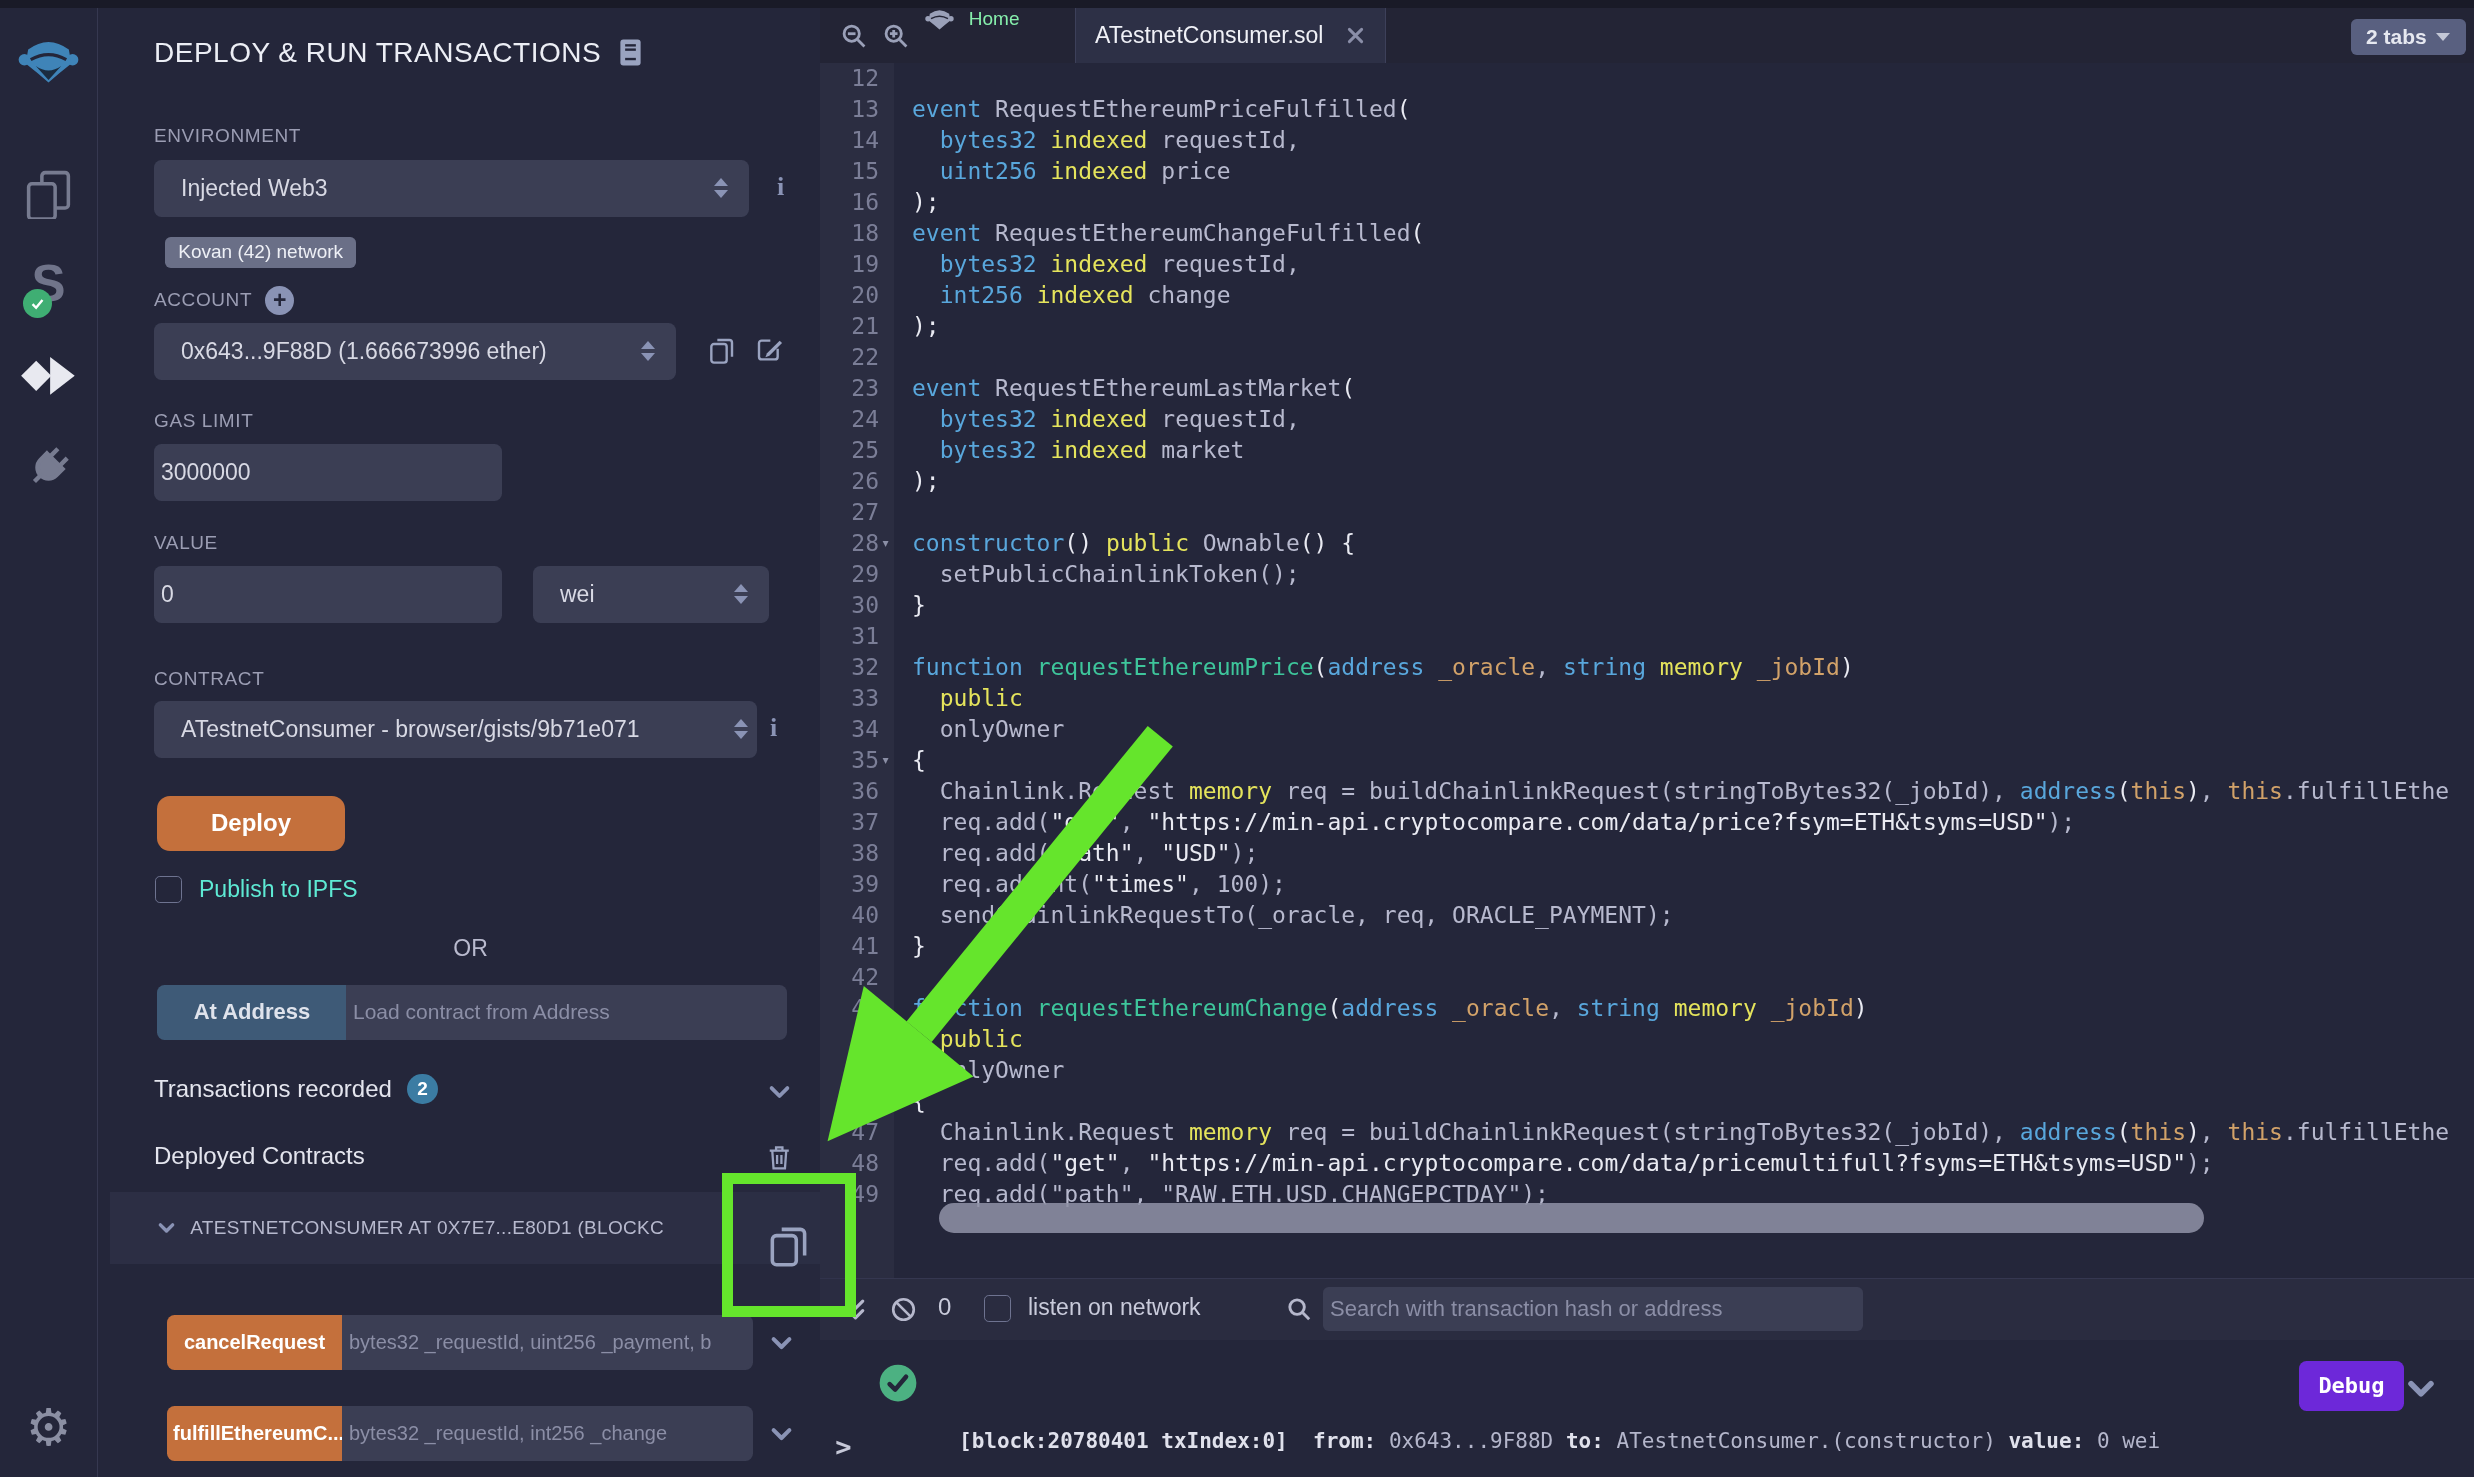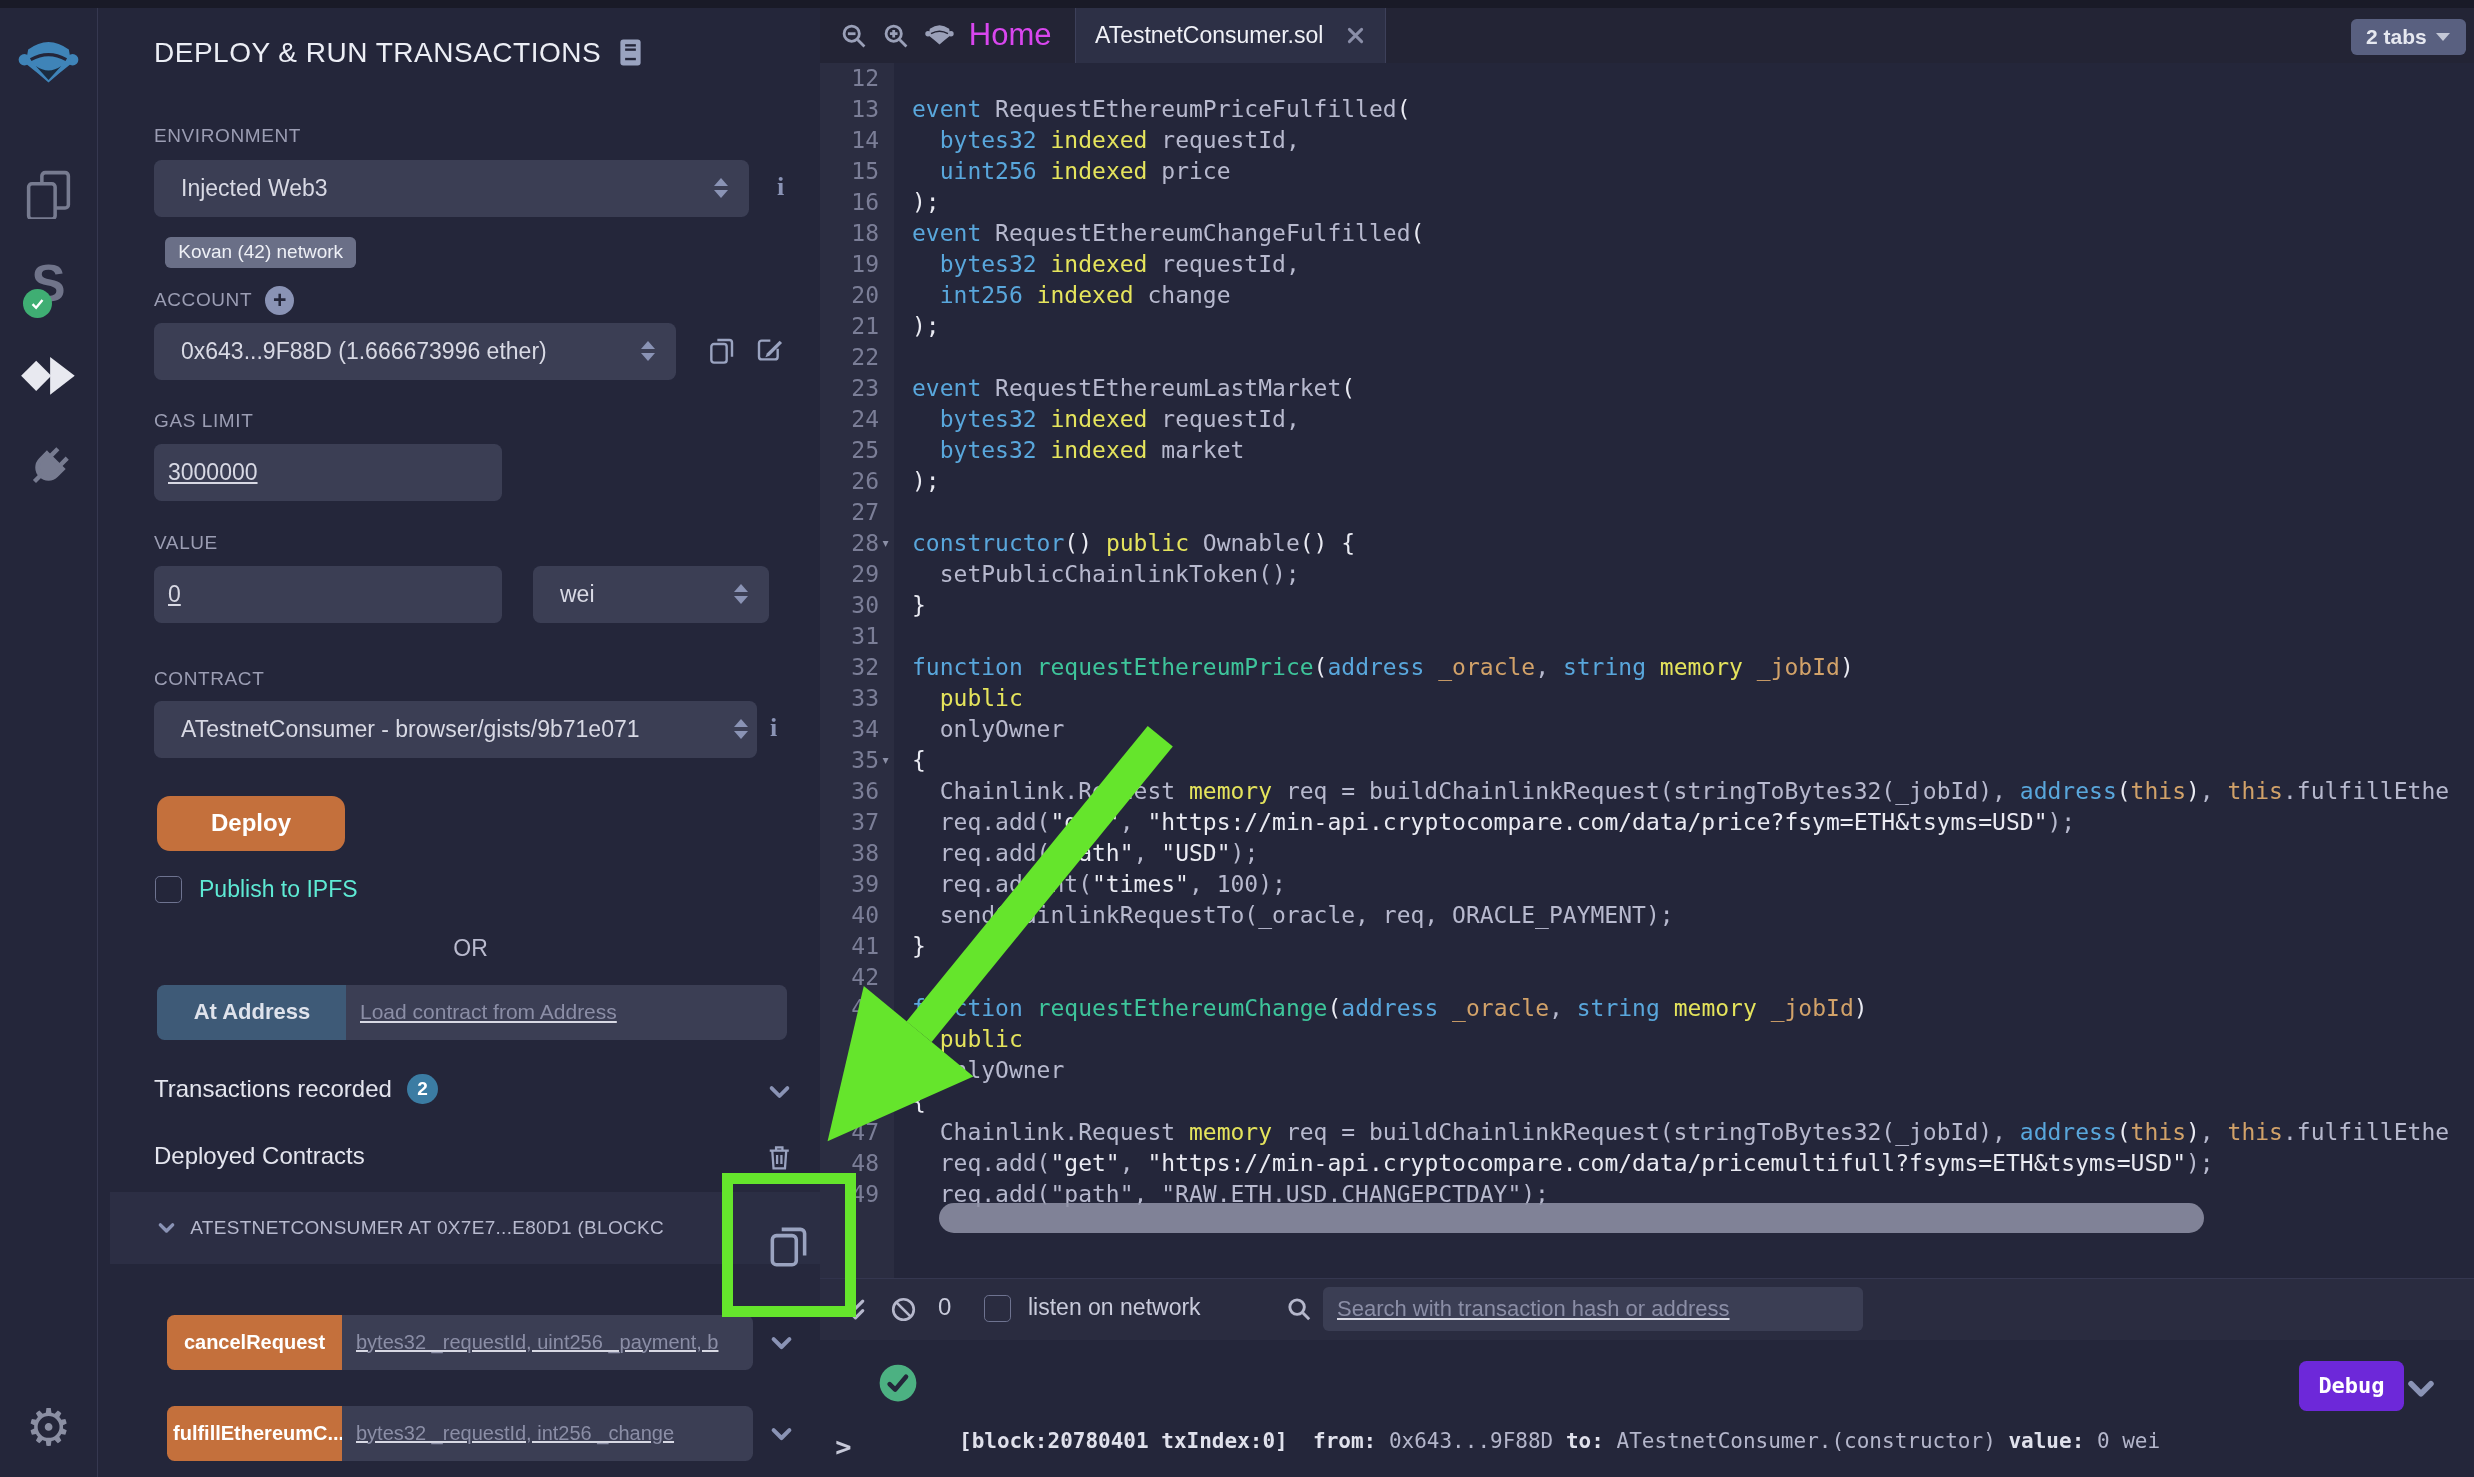--- a/index.html
+++ b/index.html
@@ -21,21 +21,21 @@
 
   
   #panel{left:110px;top:7.6px;width:721px;height:1470px;background:#24263a;border-right:1.9px solid #363850;}
   .p-abs{position:absolute;}
   #panel-title{left:44px;top:29px;font-size:28px;letter-spacing:0.5px;color:#eceef5;display:flex;align-items:center;gap:17px;}
   .lbl{font-size:19px;letter-spacing:0.6px;color:#9b9db3;}
   .sel,.inp{background:#3b3e54;border:none;border-radius:7.6px;height:57px;box-sizing:border-box;
             color:#d8d9e4;font-size:23px;font-family:"Liberation Sans",sans-serif;}
   .sel{display:flex;align-items:center;padding:0 21px 0 27px;}
   .sel .txt{flex:1;white-space:nowrap;overflow:hidden;}
-  .inp{padding:0 14px;width:100%;outline:none;text-decoration:underline;}
+  .inp{padding:0 7px;width:100%;outline:none;}
   input::placeholder{color:#8b8ea6;}
   .updn{display:flex;flex-direction:column;align-items:center;margin-left:9.5px;flex:none;}
   .updn i{display:block;width:0;height:0;border-left:7.6px solid transparent;border-right:7.6px solid transparent;}
   .updn .up{border-bottom:8.6px solid #8a93b5;margin-bottom:4.8px;}
   .updn .dn{border-top:8.6px solid #8a93b5;}
   .info-i{font-weight:800;font-size:26px;color:#8a93b5;font-family:"Liberation Serif",serif;}
   #net-badge{left:55px;top:229px;background:#6a6f87;color:#eef0f6;font-size:19px;font-weight:normal;
              border-radius:5.7px;padding:4.8px 13.3px;}
   .plus-circle{width:29px;height:29px;border-radius:50%;background:#8a93b5;color:#24263a;display:inline-flex;
                align-items:center;justify-content:center;font-size:23px;font-weight:bold;margin-left:13.3px;}
@@ -53,22 +53,22 @@
   #deployed-row{left:0;top:1184px;width:721px;height:72px;background:#2c2e44;display:flex;align-items:center;}
   #deployed-row .txt{font-size:19px;letter-spacing:0.3px;color:#b7b9ce;white-space:nowrap;overflow:hidden;width:475px;}
   .fn-row{position:absolute;left:57px;height:55px;display:flex;align-items:center;}
   .fn-btn{width:175px;height:55px;border-radius:7.6px 0 0 7.6px;font-size:20px;white-space:nowrap;overflow:hidden;flex:none;}
   .fn-inp{width:411px;height:55px;border-radius:0 7.6px 7.6px 0;font-size:20px;flex:none;}
   .chev{color:#8a93b5;}
 
   
   #editor{left:820px;top:7.6px;width:1655px;height:1470px;background:#24263a;}
   #tabbar{position:absolute;left:0;top:0;width:1655px;height:55px;background:#232435;border-bottom:1px solid #1e1f2c;}
-  #tab-home{position:absolute;left:95px;top:0;height:55px;display:flex;align-items:center;gap:15.3px;
-            color:#d946ef;font-size:31px;padding:0 9.5px;}
+  #tab-home{position:absolute;left:95px;top:0;height:55px;display:flex;gap:15.3px;
+            color:#86efac;font-size:19px;padding:0 9.5px;}
   #tab-active{position:absolute;left:255px;top:0;width:311px;height:55px;background:#2d3046;
               border-left:1px solid #3d405a;border-right:1px solid #3d405a;display:flex;align-items:center;
               padding:0 19px;box-sizing:border-box;gap:17px;}
   #tab-active .txt{color:#f0f1f7;font-size:23px;flex:1;white-space:nowrap;}
   #tabs-pill{position:absolute;right:9.5px;top:11.4px;height:36px;background:#596080;border-radius:5.7px;
              display:flex;align-items:center;gap:9.5px;padding:0 15.3px;color:#e6e8f0;font-size:21px;font-weight:bold;}
   #tabs-pill .dn{width:0;height:0;border-left:7.6px solid transparent;border-right:7.6px solid transparent;
                  border-top:8.6px solid #c3c7d6;}
   .tb-ic{position:absolute;top:13.3px;color:#9aa0b8;}
 

